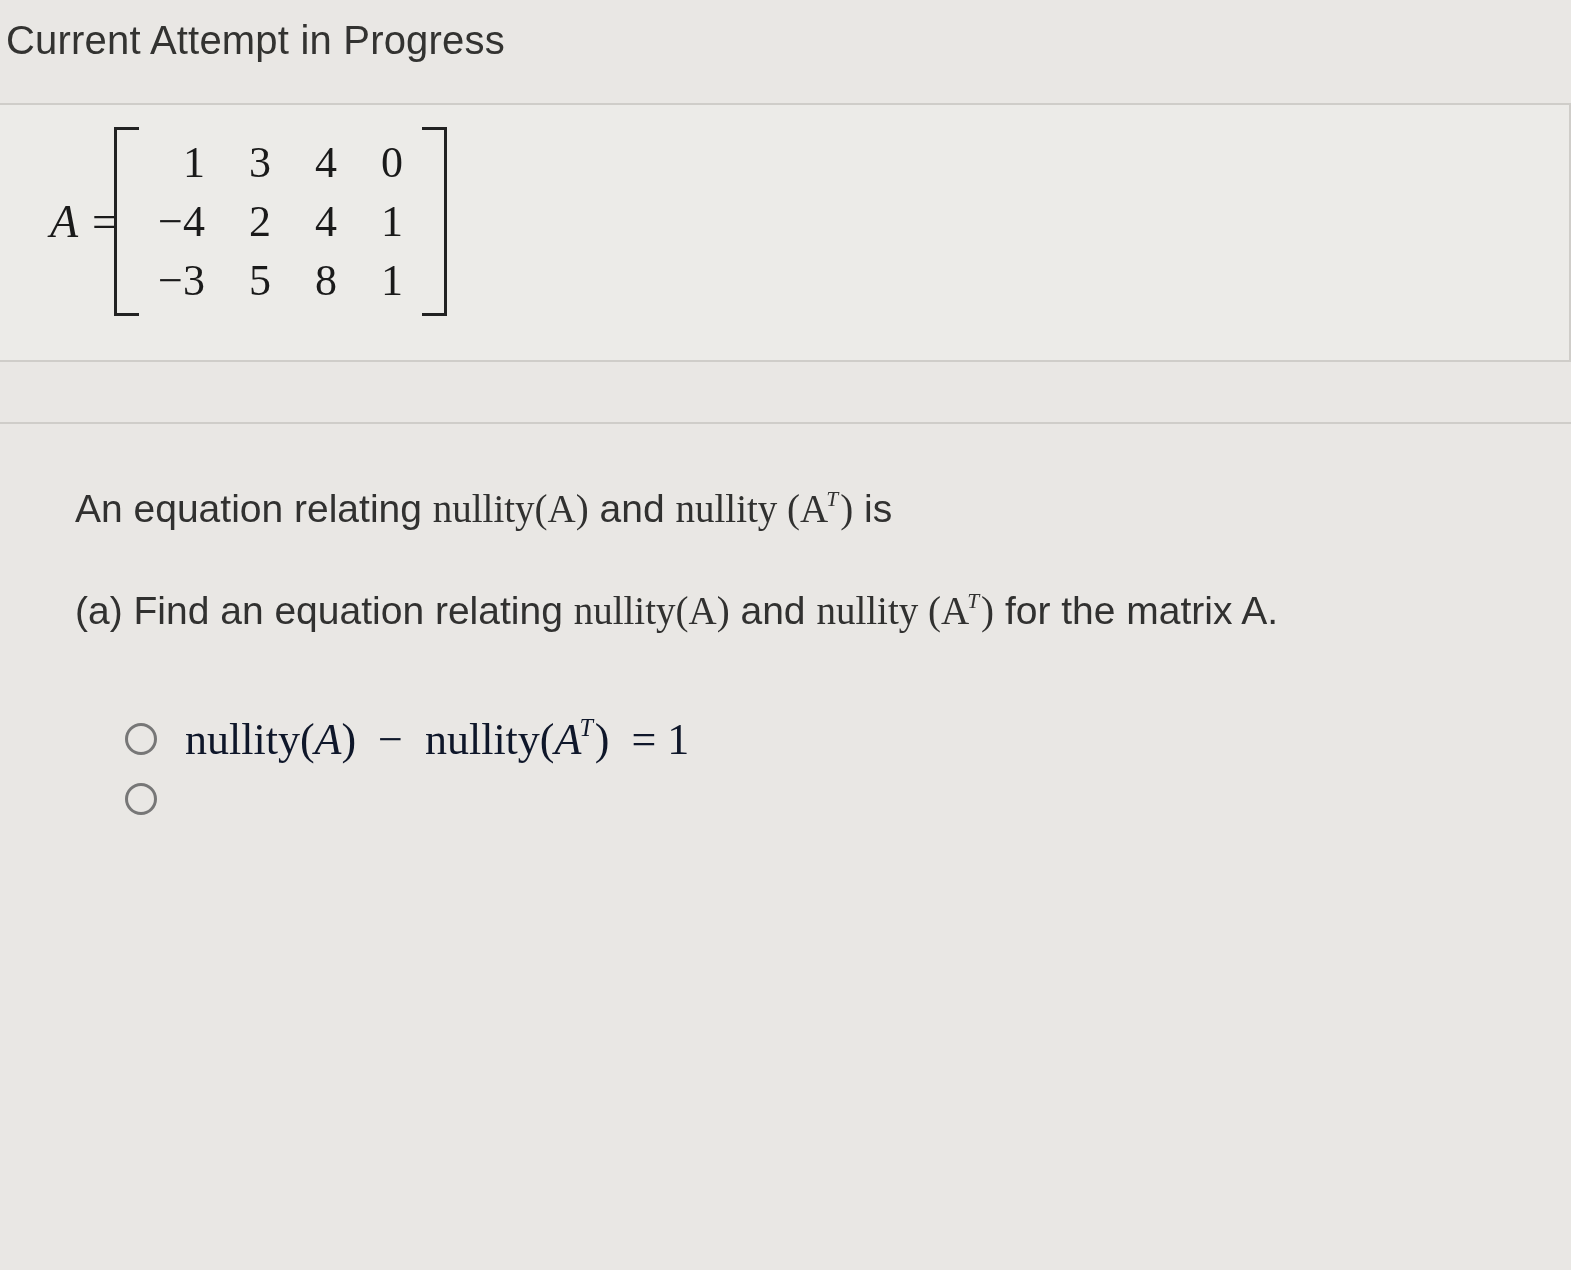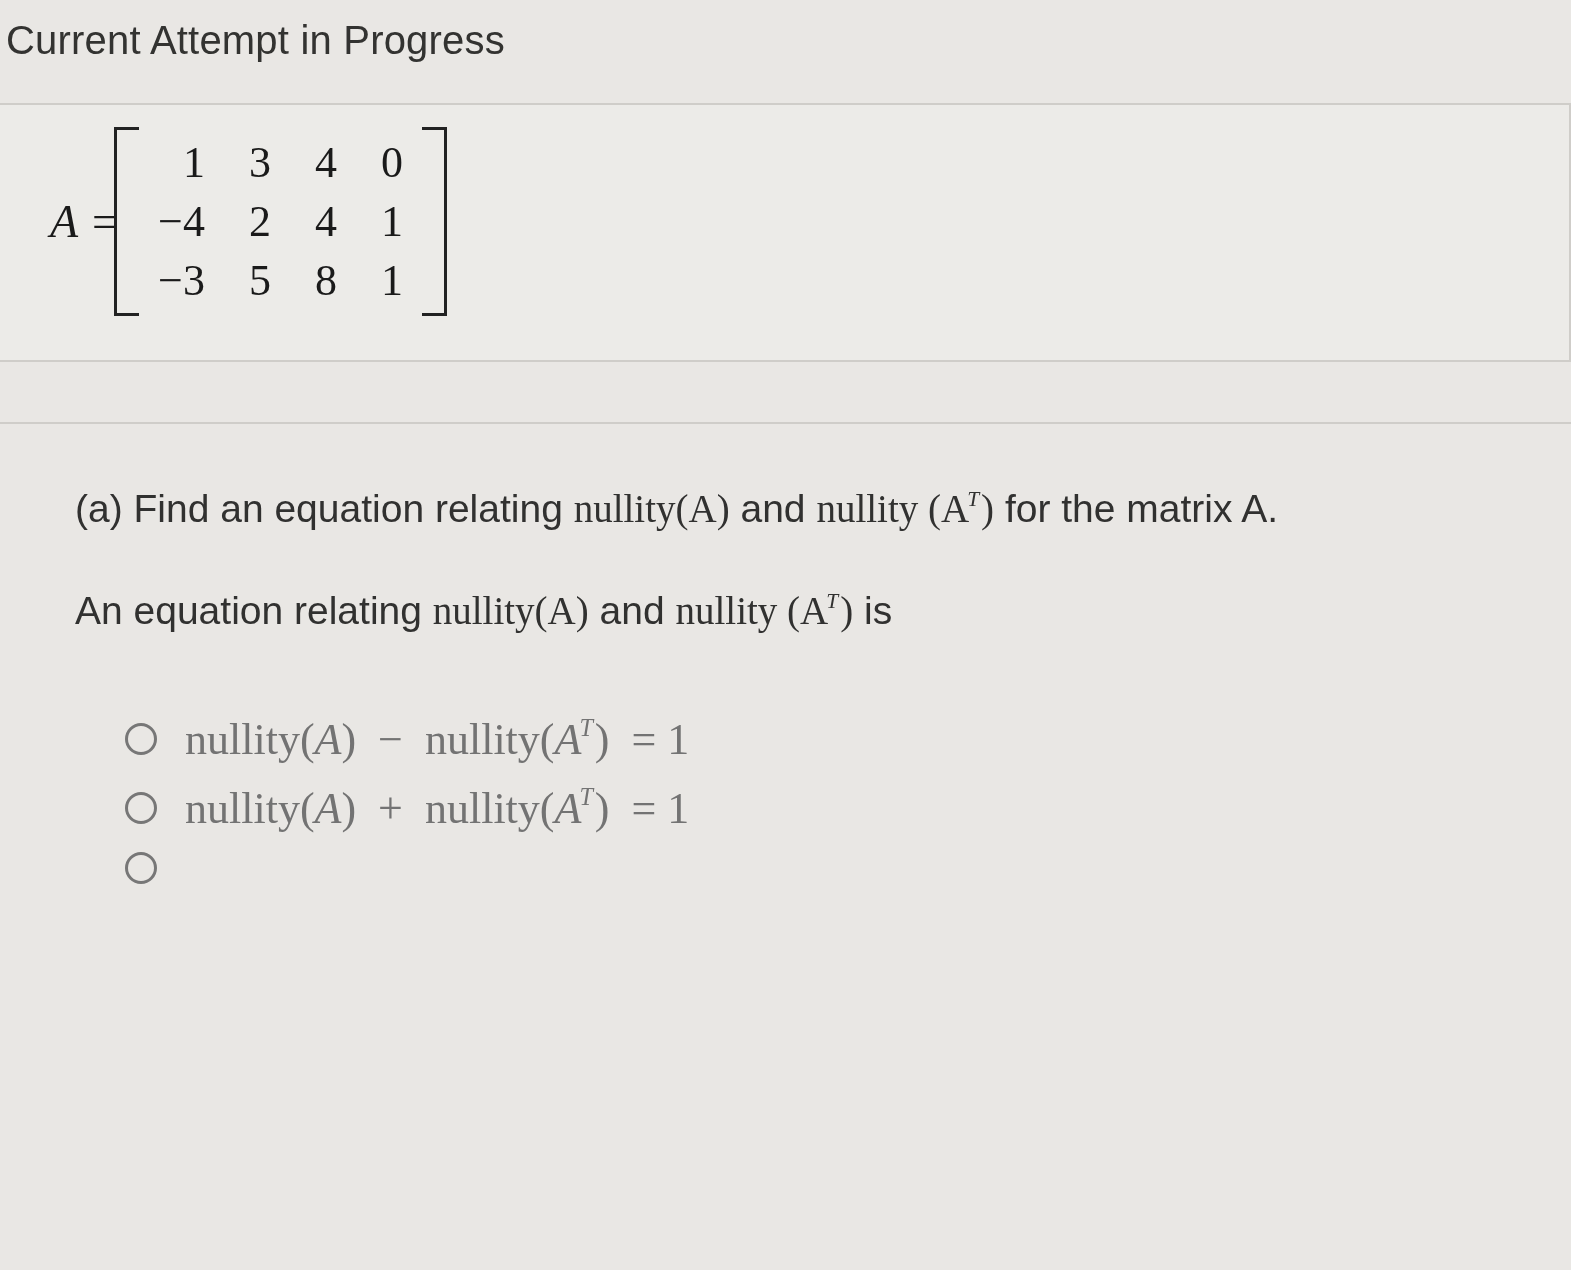--- a/index.html
+++ b/index.html
@@ -77,21 +77,21 @@
     margin-bottom: 42px;
   }
   .options {
     padding: 30px 0 0 50px;
   }
   .option-row {
     display: flex;
     align-items: center;
     font-family: "Times New Roman", serif;
     font-size: 44px;
-    color: #737373;
+    color: #0f172a;
     margin: 0 0 18px 0;
     font-weight: 600;
   }
   .radio {
     width: 26px;
     height: 26px;
     border: 3px solid #777;
     border-radius: 50%;
     margin-right: 28px;
     flex: 0 0 auto;
@@ -148,45 +148,36 @@
           </tr>
         </tbody>
           </table>
         <span class="matrix-brk-right"></span>
       </span>
     </div>
   </div>
 
   <div class="question-block">
     <div class="qline">
-      <span>(a)</span>
-      <span>Find an equation relating </span><span class="serif"><span>nullity(A)</span></span><span> and </span><span class="serif"><span>nullity </span><span>(A</span><span class="sup">T</span><span>)</span></span><span> for the matrix A.</span>
+      <span>An equation relating </span><span class="serif"><span>nullity(A)</span></span><span> and </span><span class="serif"><span>nullity </span><span>(A</span><span class="sup">T</span><span>)</span></span><span> is</span>
     </div>
 
     <div class="qline">
-      <span>An equation relating </span><span class="serif"><span>nullity(A)</span></span><span> and </span><span class="serif"><span>nullity </span><span>(A</span><span class="sup">T</span><span>)</span></span><span> is</span>
+      <span>(a)</span>
+      <span>Find an equation relating </span><span class="serif"><span>nullity(A)</span></span><span> and </span><span class="serif"><span>nullity </span><span>(A</span><span class="sup">T</span><span>)</span></span><span> for the matrix A.</span>
     </div>
 
     <div class="options">
       <div class="option-row">
         <span class="radio"></span>
         <span class="nullity-expr">
           <span>nullity</span><span>(</span><span class="it">A</span><span>)</span>
           &nbsp;<span>−</span>&nbsp;
           <span>nullity</span><span>(</span><span class="it">A</span><span class="sup">T</span><span>)</span>
           &nbsp;<span>=</span>&nbsp;<span>1</span>
         </span>
       </div>
       <div class="option-row">
         <span class="radio"></span>
-        <span class="nullity-expr">
-          <span>nullity</span><span>(</span><span class="it">A</span><span>)</span>
-          &nbsp;<span>+</span>&nbsp;
-          <span>nullity</span><span>(</span><span class="it">A</span><span class="sup">T</span><span>)</span>
-          &nbsp;<span>=</span>&nbsp;<span>1</span>
-        </span>
-      </div>
-      <div class="option-row">
-        <span class="radio"></span>
       </div>
     </div>
   </div>
 </div>
 
 </body></html>

